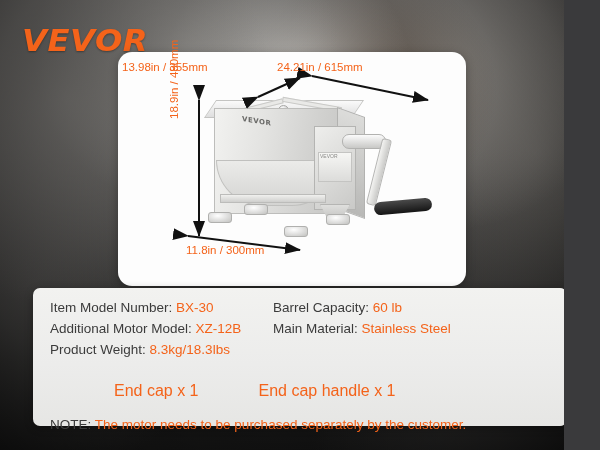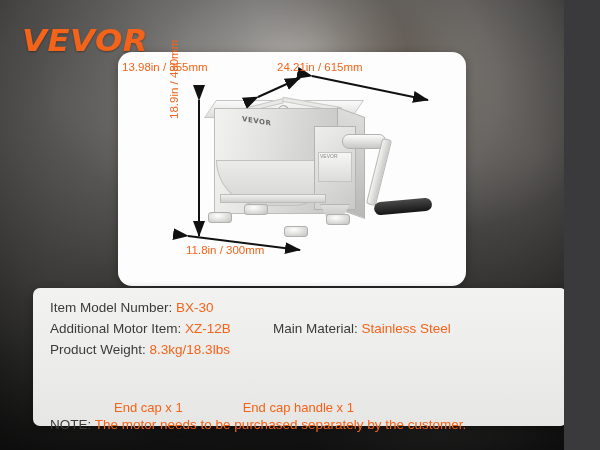--- a/index.html
+++ b/index.html
@@ -99,21 +99,21 @@
 
   
   .spec-panel{position:absolute;left:33px;top:288px;width:534px;height:138px;
        background:linear-gradient(180deg,#f2f2f0 0%,#ececeb 55%,#e6e6e4 100%);
        border-radius:7px;box-shadow:0 2px 9px rgba(0,0,0,.32);}
   .spec-row{position:absolute;font-size:13.5px;color:#3b3b3b;white-space:nowrap;}
   .val{color:#f4631a;}
   .r1{left:17px;top:12px;} .r2{left:17px;top:33px;} .r3{left:17px;top:54px;}
   .r1b{left:240px;top:12px;} .r2b{left:240px;top:33px;}
   .acc-row{position:absolute;left:17px;top:75px;font-size:13px;color:#3b3b3b;white-space:nowrap;}
-  .acc-row2{position:absolute;left:81px;top:112px;font-size:13px;color:#f4631a;white-space:nowrap;}
+  .acc-row2{position:absolute;left:81px;top:94px;font-size:16px;color:#f4631a;white-space:nowrap;}
   .acc-gap{display:inline-block;width:60px;}
   .acc-sp{display:inline-block;width:7px;}
   .note-row{position:absolute;left:17px;top:113px;font-size:13.5px;color:#3b3b3b;white-space:nowrap;margin-top:16px;}
 </style>
 </head>
 <body>
 
 <div id="stage">
 
   <div class="bg"></div>
@@ -164,28 +164,32 @@
   <div class="dim dim-left">18.9in / 480mm</div>
   <div class="dim dim-bottom">11.8in / 300mm</div>
 
   <div class="spec-panel">
 
     <div class="spec-row r1">
       <span>Item Model Number:</span>
       <span class="val">BX-30</span>
     </div>
     <div class="spec-row r2">
-      <span>Additional Motor Item:</span>
+      <span>Additional Motor Model:</span>
       <span class="val">XZ-12B</span>
     </div>
     <div class="spec-row r3">
       <span>Product Weight:</span>
       <span class="val">8.3kg/18.3lbs</span>
     </div>
 
+    <div class="spec-row r1b">
+      <span>Barrel Capacity:</span>
+      <span class="val">60 lb</span>
+    </div>
     <div class="spec-row r2b">
       <span>Main Material:</span>
       <span class="val">Stainless Steel</span>
     </div>
 
 
     <div class="acc-row2">
       <span>End cap x 1</span><span class="acc-gap"></span><span>End cap handle x 1</span>
     </div>
 

